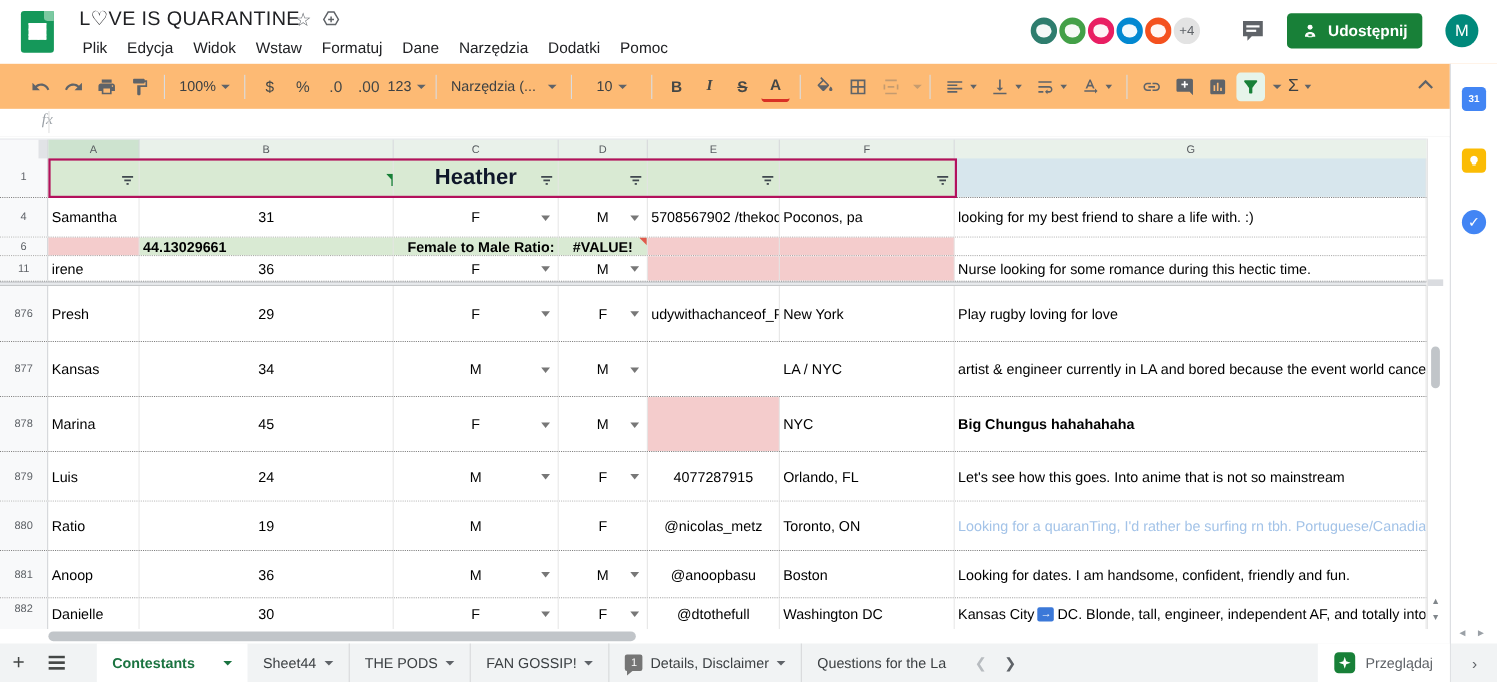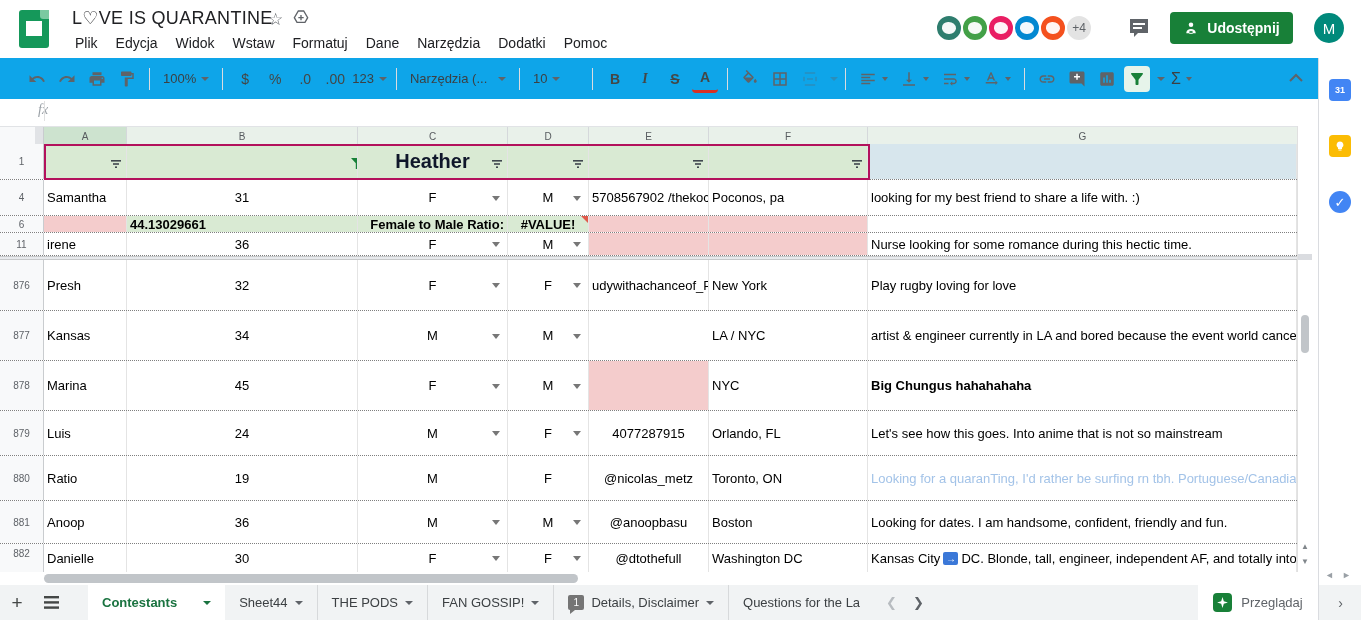--- a/index.html
+++ b/index.html
@@ -23,21 +23,21 @@
   .menubar .menu{padding:2px 9px;font-size:14px;color:#202124;border-radius:3px;cursor:default;}
   .collab{position:absolute;top:14px;display:flex;}
   .avatar{width:28px;height:28px;border-radius:50%;border:2px solid #fff;box-sizing:border-box;display:flex;align-items:center;justify-content:center;}
   .avatar .blob{width:14px;height:12px;background:#fff;border-radius:45% 55% 50% 50%;opacity:.95;}
   .plus-badge{background:#e3e3e3;color:#5f6368;font-size:12px;}
   .comment-btn{position:absolute;left:1126px;top:16px;width:26px;height:24px;}
   .share-btn{position:absolute;left:1170px;top:12px;width:123px;height:32px;background:#188038;border-radius:4px;display:flex;align-items:center;justify-content:center;gap:8px;color:#fff;font-size:14px;font-weight:bold;}
   .profile{position:absolute;left:1314px;top:13px;width:30px;height:30px;border-radius:50%;background:#00897b;color:#fff;display:flex;align-items:center;justify-content:center;font-size:15px;}
 
   
-  .toolbar{position:absolute;left:0;top:58px;width:1361px;height:41px;background:#0ea5e9;display:flex;align-items:center;padding-left:22px;box-sizing:border-box;}
+  .toolbar{position:absolute;left:0;top:58px;width:1361px;height:41px;background:#fdba74;display:flex;align-items:center;padding-left:22px;box-sizing:border-box;}
   .ti{display:flex;align-items:center;justify-content:center;min-width:26px;height:26px;border-radius:4px;color:#444746;font-size:14px;margin:0 2px;}
   .ti svg{fill:#5f6368;}
   .ti.txt{font-weight:bold;color:#444746;}
   .tb-sep{width:1px;height:22px;background:#dadce0;margin:0 7px;}
   .dd{width:0;height:0;border-left:4px solid transparent;border-right:4px solid transparent;border-top:4px solid #5f6368;display:inline-block;margin-left:5px;}
   .dd.sm{border-left-width:3px;border-right-width:3px;border-top-width:4px;}
   .combo{display:flex;align-items:center;font-size:13px;color:#3c4043;padding:0 6px;}
   .u-red{border-bottom:3px solid #d93025;line-height:15px;}
   .disabled{opacity:.35;}
   .filter-active{background:#e6f4ea;border-radius:4px;}
@@ -212,21 +212,21 @@
     <div class="combo" style="padding:0 2px;">
         <span>123</span>
         <span class="dd"></span>
       </div>
     <div class="tb-sep"></div>
     <div class="combo" style="width:96px;justify-content:space-between;">
         <span>Narzędzia (...</span>
         <span class="dd"></span>
       </div>
     <div class="tb-sep"></div>
-    <div class="combo" style="width:46px;justify-content:flex-start;">
+    <div class="combo" style="width:46px;justify-content:center;">
         <span>10</span>
         <span class="dd"></span>
       </div>
     <div class="tb-sep"></div>
     <div class="ti txt">B</div>
     <div class="ti txt" style="font-style:italic;font-family:'Liberation Serif',serif;">I</div>
     <div class="ti txt" style="text-decoration:line-through;">S</div>
     <div class="ti txt u-red">A</div>
     <div class="tb-sep"></div>
     <div class="ti">
@@ -429,21 +429,21 @@
         <div class="cell ce pink"></div>
         <div class="cell cf pink"></div>
         <div class="cell cg">Nurse looking for some romance during this hectic time.</div>
       </div>
 
       <div class="frozen-div"></div>
 
       <div class="g-row" style="height:51px;">
         <div class="num">876</div>
         <div class="cell ca">Presh</div>
-        <div class="cell cb center">32</div>
+        <div class="cell cb center">29</div>
         <div class="cell cc center">
             <span>F</span>
             <span class="cdd"></span>
           </div>
         <div class="cell cd center">
             <span>F</span>
             <span class="cdd"></span>
           </div>
         <div class="cell ce">udywithachanceof_P</div>
         <div class="cell cf">New York</div>

